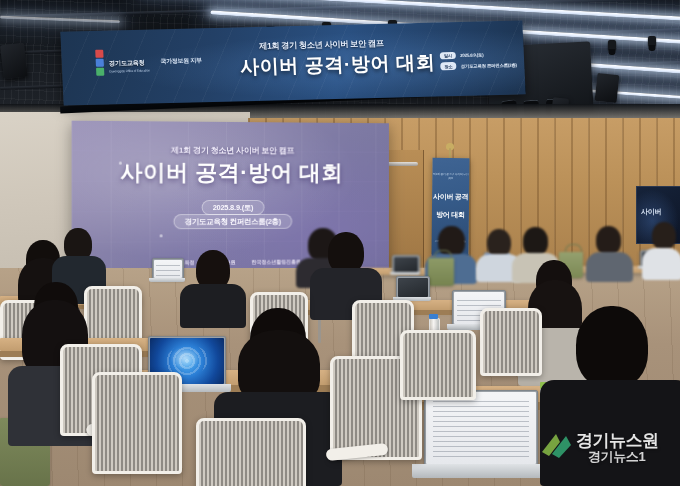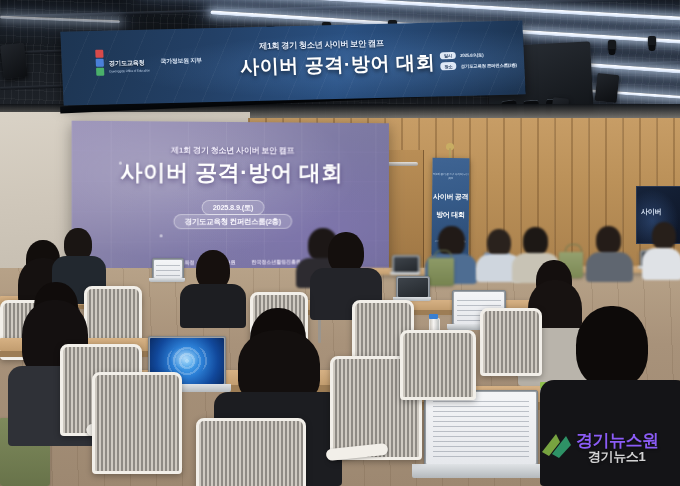--- a/index.html
+++ b/index.html
@@ -157,21 +157,21 @@
   .bottle{position:absolute;border-radius:2px 2px 3px 3px;
     background:linear-gradient(90deg,rgba(235,245,250,.55),rgba(255,255,255,.9) 40%,rgba(200,220,235,.6));
     border:1px solid rgba(255,255,255,.5);}
   .bottle-cap{position:absolute;border-radius:1px;}
   .tote{position:absolute;border-radius:1px 1px 3px 3px;box-shadow:0 1px 3px rgba(0,0,0,.25);}
   .tote-h{position:absolute;border:1.5px solid #6d7a52;border-bottom:none;border-radius:7px 7px 0 0;background:transparent;}
 
   
   .wm{position:absolute;left:540px;top:424px;width:140px;height:50px;}
   .wm-mark{position:absolute;left:0;top:6px;width:34px;height:30px;opacity:.88;}
-  .wm-t1{position:absolute;left:36px;top:5px;color:#8b5cf6;font-size:17px;font-weight:bold;
+  .wm-t1{position:absolute;left:36px;top:5px;color:#e5e5e5;font-size:17px;font-weight:bold;
     letter-spacing:-.5px;text-shadow:0 1px 3px rgba(0,0,0,.5);}
   .wm-t2{position:absolute;left:48px;top:24px;color:rgba(255,255,255,.82);font-size:13px;font-weight:bold;
     letter-spacing:-.4px;text-shadow:0 1px 3px rgba(0,0,0,.45);}
 
   .blur{filter:blur(.35px);}
   .soft{filter:blur(.8px);}
 </style>
 </head>
 <body>
 

